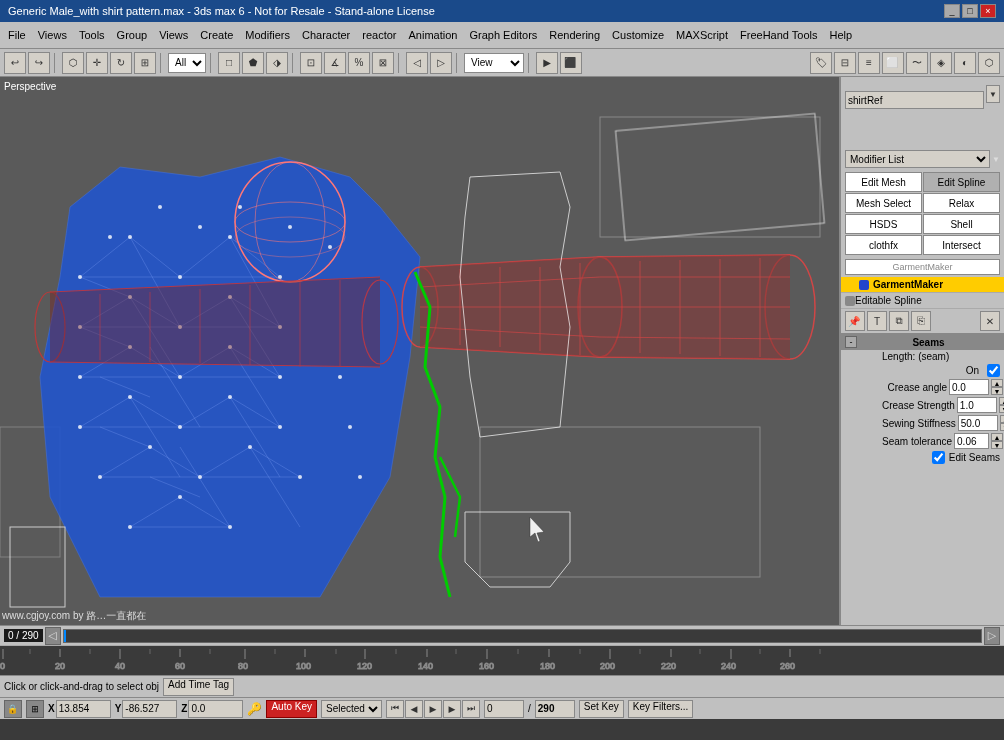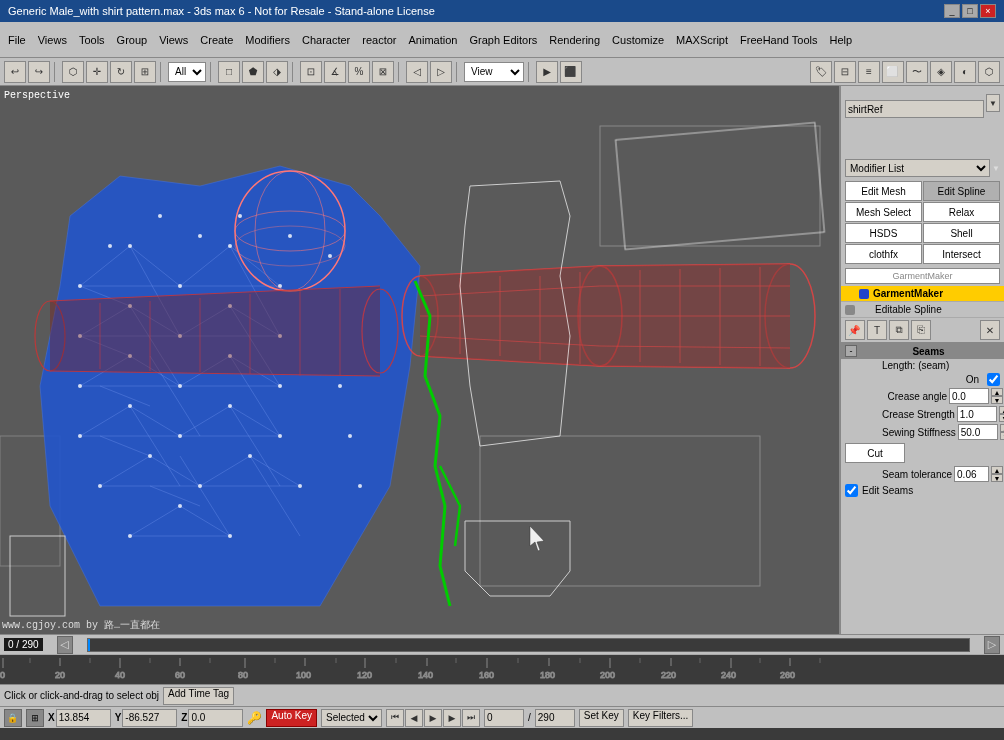--- a/index.html
+++ b/index.html
@@ -17,21 +17,21 @@
       justify-content: space-between;
     }
     #titlebar .winbtns { display: flex; gap: 2px; }
     #titlebar .winbtn {
       width: 16px; height: 14px; background: #aaa; border: 1px solid #888;
       display: flex; align-items: center; justify-content: center; font-size: 9px; color: #000; cursor: pointer;
     }
 
     
     #menubar {
-      height: 36px;
+      height: 27px;
       background: #c0c0c0;
       display: flex;
       align-items: center;
       padding: 0 2px;
       gap: 0;
       border-bottom: 1px solid #888;
     }
     #menubar .menu-item {
       padding: 2px 6px;
       font-size: 11px;
@@ -67,21 +67,20 @@
       height: calc(740px - 22px - 20px - 28px - 20px - 22px - 22px);
       
     }
 
     
     #viewport {
       flex: 1;
       background: #5a5a5a;
       position: relative;
       overflow: hidden;
-      font-family: Liberation Mono, monospace;
     }
     #viewport-label {
       position: absolute; top: 4px; left: 4px;
       color: white; font-size: 10px; z-index: 10;
     }
 
     
     #panel-right {
       width: 165px;
       background: #c0c0c0;
@@ -211,36 +210,37 @@
       font-size: 7px; cursor: pointer; color: #000; line-height: 1;
     }
 
     .checkbox-row {
       display: flex;
       align-items: center;
       padding: 1px 4px;
       gap: 4px;
       font-size: 10px;
       color: #000;
+      justify-content: flex-end;
     }
 
     
     #scrubber-area {
       height: 50px;
       background: #c0c0c0;
       border-top: 1px solid #888;
       display: flex;
       flex-direction: column;
     }
     #scrubber-top {
       height: 20px;
       display: flex;
       align-items: center;
       padding: 0 4px;
-      gap: 14px;
+      gap: 2px;
       border-bottom: 1px solid #aaa;
     }
     #scrubber-track {
       flex: 1;
       height: 30px;
       background: #3a3a3a;
       position: relative;
       overflow: hidden;
     }
 
@@ -625,21 +625,21 @@
       </div>
 
       <div class="stack-item active">
         <div style="display:flex; align-items:center; gap:4px;">
           <div style="width:10px; height:10px; background:#ffcc00; border-radius:50%; flex-shrink:0;"></div>
           <div style="width:10px; height:10px; background:#2244cc; border-radius:2px; flex-shrink:0;"></div>
           <span style="font-size:10px; color:#000; font-weight:bold;">GarmentMaker</span>
         </div>
       </div>
       <div class="stack-item normal">
-        <div style="display:flex; align-items:center; gap:20px;">
+        <div style="display:flex; align-items:center; gap:0;">
           <div style="width:10px; height:10px; background:#888; border-radius:2px; flex-shrink:0;"></div>
           <span style="font-size:10px; color:#000;">Editable Spline</span>
         </div>
       </div>
 
       <div class="icon-row">
         <div class="icon-btn">📌</div>
         <div class="icon-btn">T</div>
         <div class="icon-btn">⧉</div>
         <div class="icon-btn">⎘</div>
@@ -681,23 +681,20 @@
 
       <div class="field-row">
         <span class="field-label">Sewing Stiffness</span>
         <input class="field-input" value="50.0" style="">
         <div class="field-spinner">
           <div class="spin-btn">▲</div>
           <div class="spin-btn">▼</div>
         </div>
       </div>
 
-      <div style="padding:2px 4px;">
-        <div class="panel-btn" style="width:60px;">Cut</div>
-      </div>
 
       <div class="field-row">
         <span class="field-label">Seam tolerance</span>
         <input class="field-input" value="0.06" style="width: 35px;">
         <div class="field-spinner">
           <div class="spin-btn">▲</div>
           <div class="spin-btn">▼</div>
         </div>
       </div>
 
@@ -826,17 +823,17 @@
   <div class="anim-controls">
     <div class="anim-btn">⏮</div>
     <div class="anim-btn">◀</div>
     <div class="anim-btn">▶</div>
     <div class="anim-btn">▶</div>
     <div class="anim-btn">⏭</div>
   </div>
 
   <input class="coord-input" value="0" style="width: 40px;">
   <span style="font-size:10px; color:#000;">/</span>
-  <input class="coord-input" value="290" style="width: 40px;">
+  <input class="coord-input" value="290" style="width: 40px; font-weight: bold;">
 
   <div class="btn-small">Set Key</div>
   <div class="btn-small">Key Filters...</div>
 </div>
 
 </body></html>

